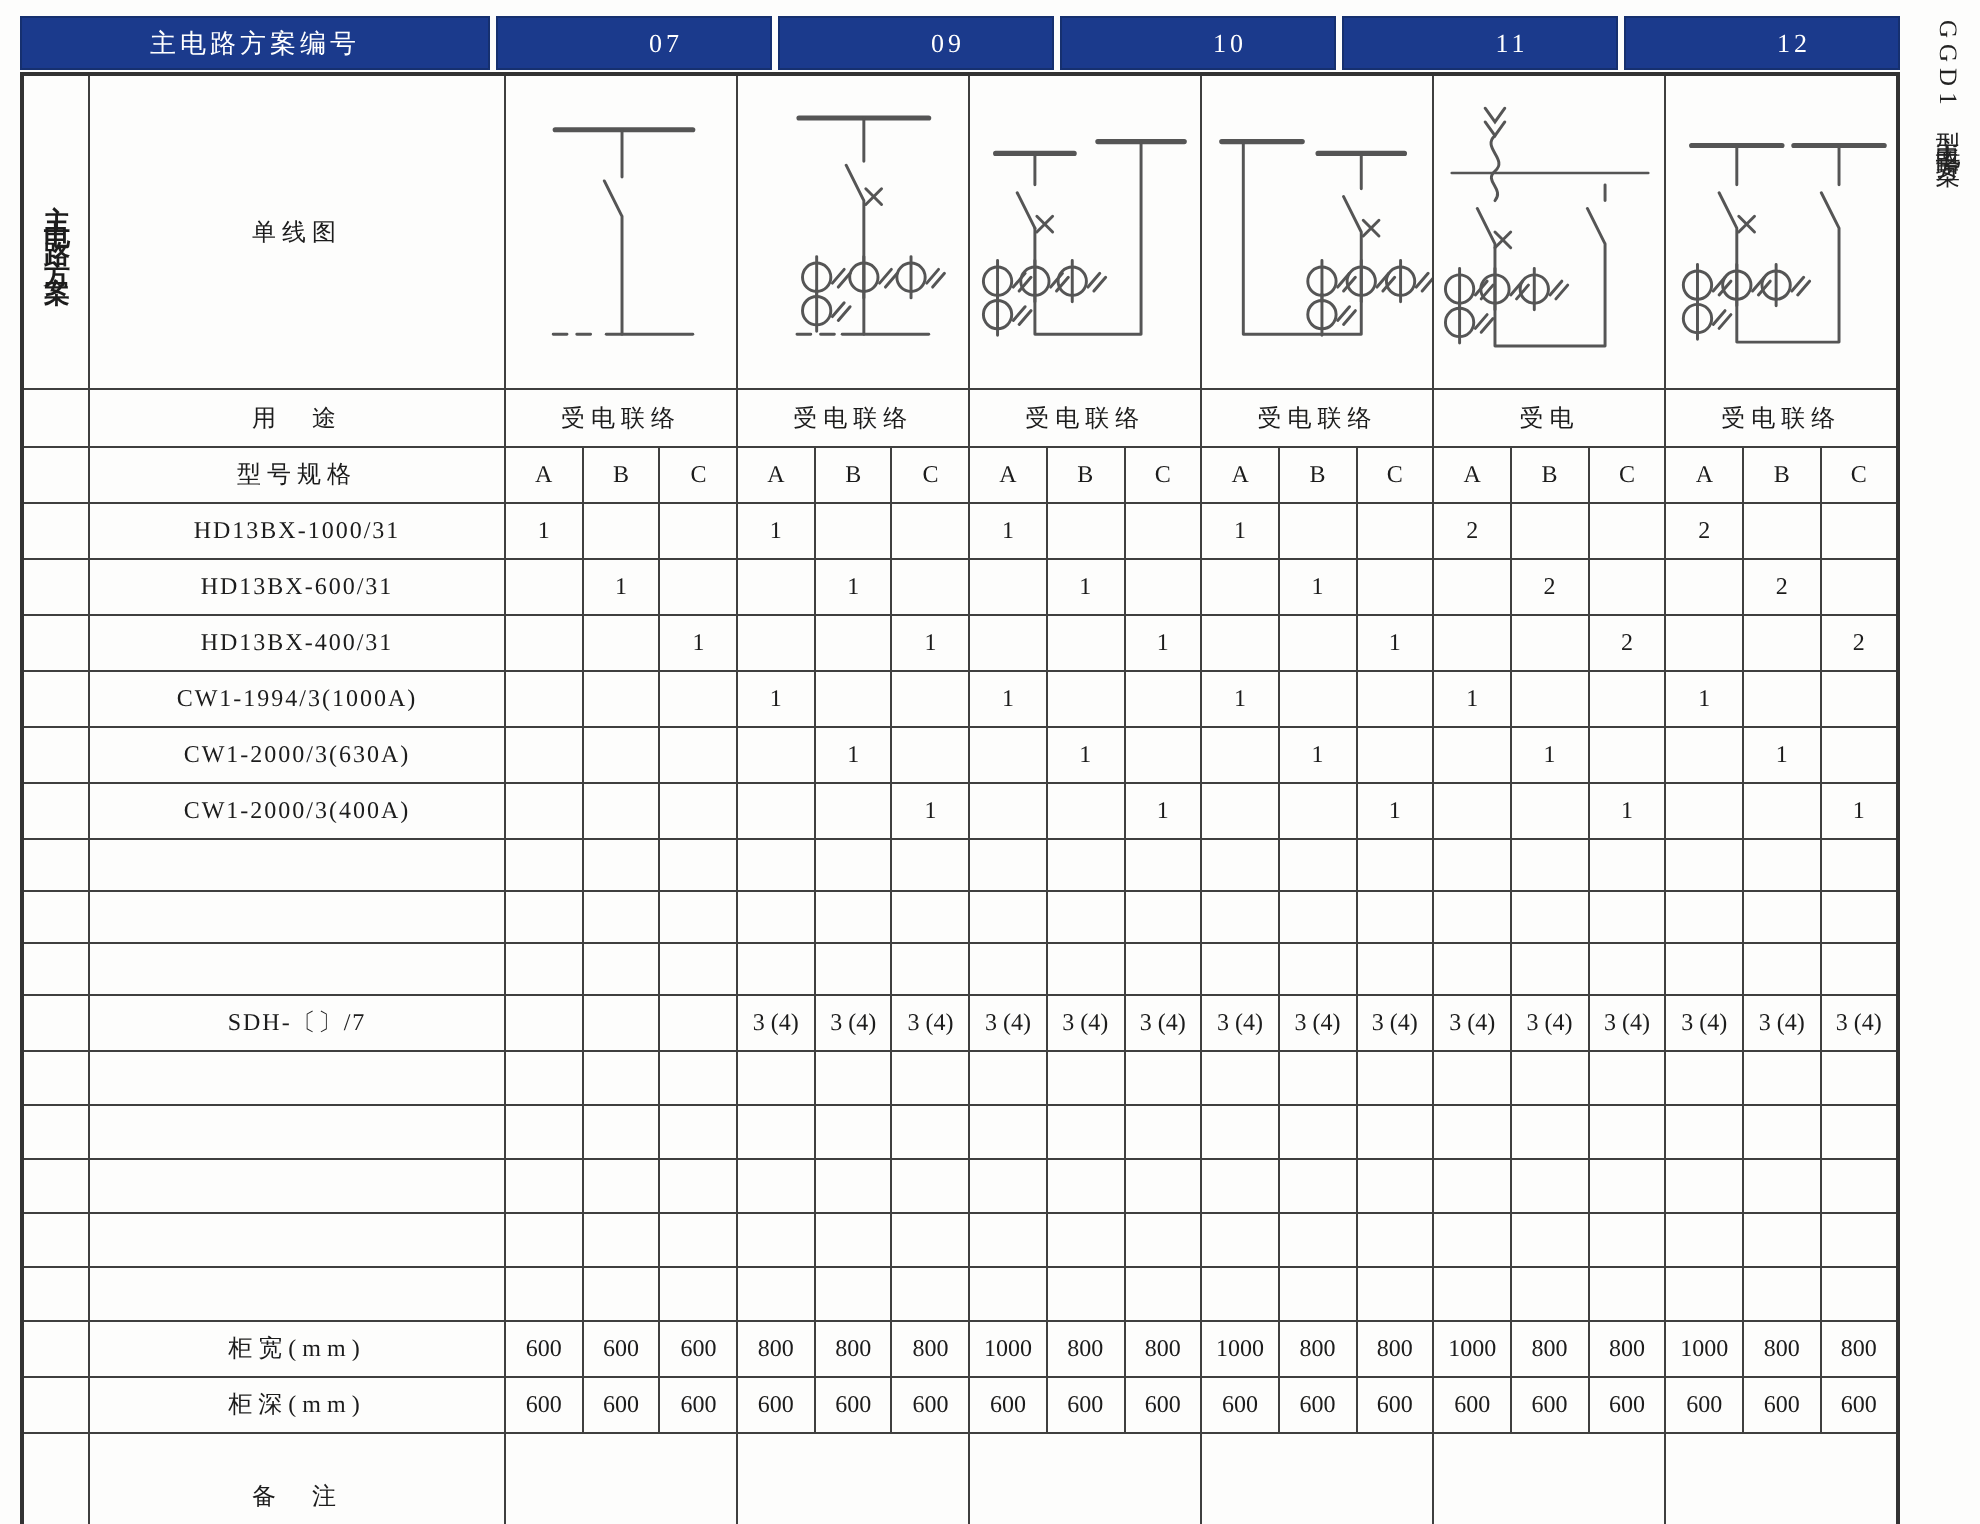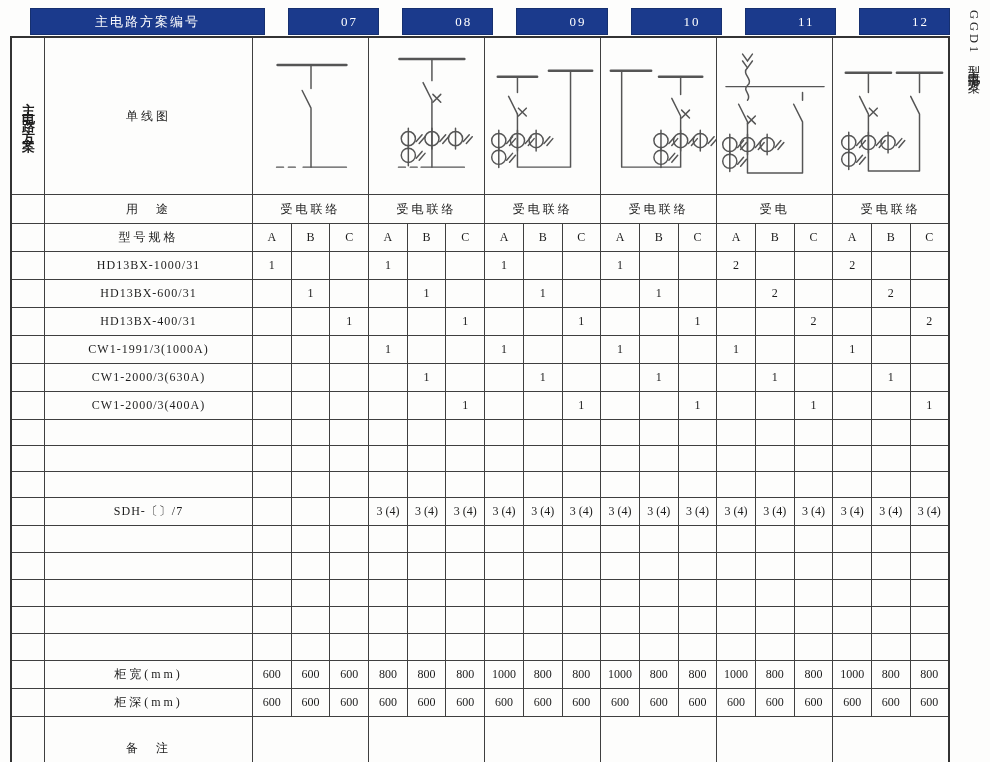--- a/index.html
+++ b/index.html
@@ -2,21 +2,21 @@
 <html><head>
 <meta charset="utf-8">
 <style>
   html,body{margin:0;padding:0;background:#f4f4f2;}
   .page{position:relative;width:990px;height:762px;background:#fdfdfc;
         font-family:"Liberation Serif","DejaVu Serif",serif;color:#1c1c1c;overflow:hidden;}
   .sheet{position:absolute;left:10px;top:8px;width:940px;}
   
   .header-row{display:flex;gap:3px;height:27px;margin-bottom:1px;}
   .hcell{background:#1b3a8c;color:#fff;font-size:13px;letter-spacing:2px;
-         display:flex;align-items:center;justify-content:center;border:1px solid #16306f;box-sizing:border-box;margin-left:20px;}
+         display:flex;align-items:center;justify-content:center;border:1px solid #16306f;box-sizing:border-box;}
   .hcell.hlabel{width:235px;flex:none;}
   .hcell.hscheme{flex:1;padding-left:32px;}
   
   table.grid{border-collapse:collapse;table-layout:fixed;width:940px;border:2px solid #333;}
   table.grid td{border:1px solid #3f3f3f;padding:0 1px;text-align:center;vertical-align:middle;
                 font-size:12px;overflow:hidden;white-space:nowrap;}
   td.narrow{width:30px;}
   td.rowlabel{width:205px;font-size:13px;letter-spacing:1px;}
   td.cjk{font-weight:400;letter-spacing:3px;font-size:13px;}
   td.model{font-weight:400;letter-spacing:1px;font-family:"Liberation Serif","DejaVu Serif",serif;}
@@ -36,21 +36,20 @@
               font-size:12.5px;letter-spacing:3px;color:#222;font-family:"Liberation Serif","DejaVu Serif",serif;}
 </style>
 </head>
 <body>
 
 <div class="page">
   <div class="sheet">
     <div class="header-row" id="header-row">
         <div class="hcell hlabel">主电路方案编号</div>
         <div class="hcell hscheme">07</div>
-        <div class="hcell hscheme">08</div>
         <div class="hcell hscheme">09</div>
         <div class="hcell hscheme">10</div>
         <div class="hcell hscheme">11</div>
         <div class="hcell hscheme">12</div>
       </div>
     <table class="grid" id="grid">
         <tbody id="grid-body">
           <tr class="hdiag">
             <td class="narrow"><span class="vtext">主电路方案</span></td>
             <td class="rowlabel cjk">单线图</td>
@@ -248,21 +247,21 @@
             <td class="val">1</td>
             <td class="val"></td>
             <td class="val"></td>
             <td class="val">2</td>
             <td class="val"></td>
             <td class="val"></td>
             <td class="val">2</td>
           </tr>
           <tr class="h27">
             <td class="narrow"></td>
-            <td class="rowlabel model">CW1-1991/3(1000A)</td>
+            <td class="rowlabel model">CW1-1994/3(1000A)</td>
             <td class="val"></td>
             <td class="val"></td>
             <td class="val"></td>
             <td class="val">1</td>
             <td class="val"></td>
             <td class="val"></td>
             <td class="val">1</td>
             <td class="val"></td>
             <td class="val"></td>
             <td class="val">1</td>

